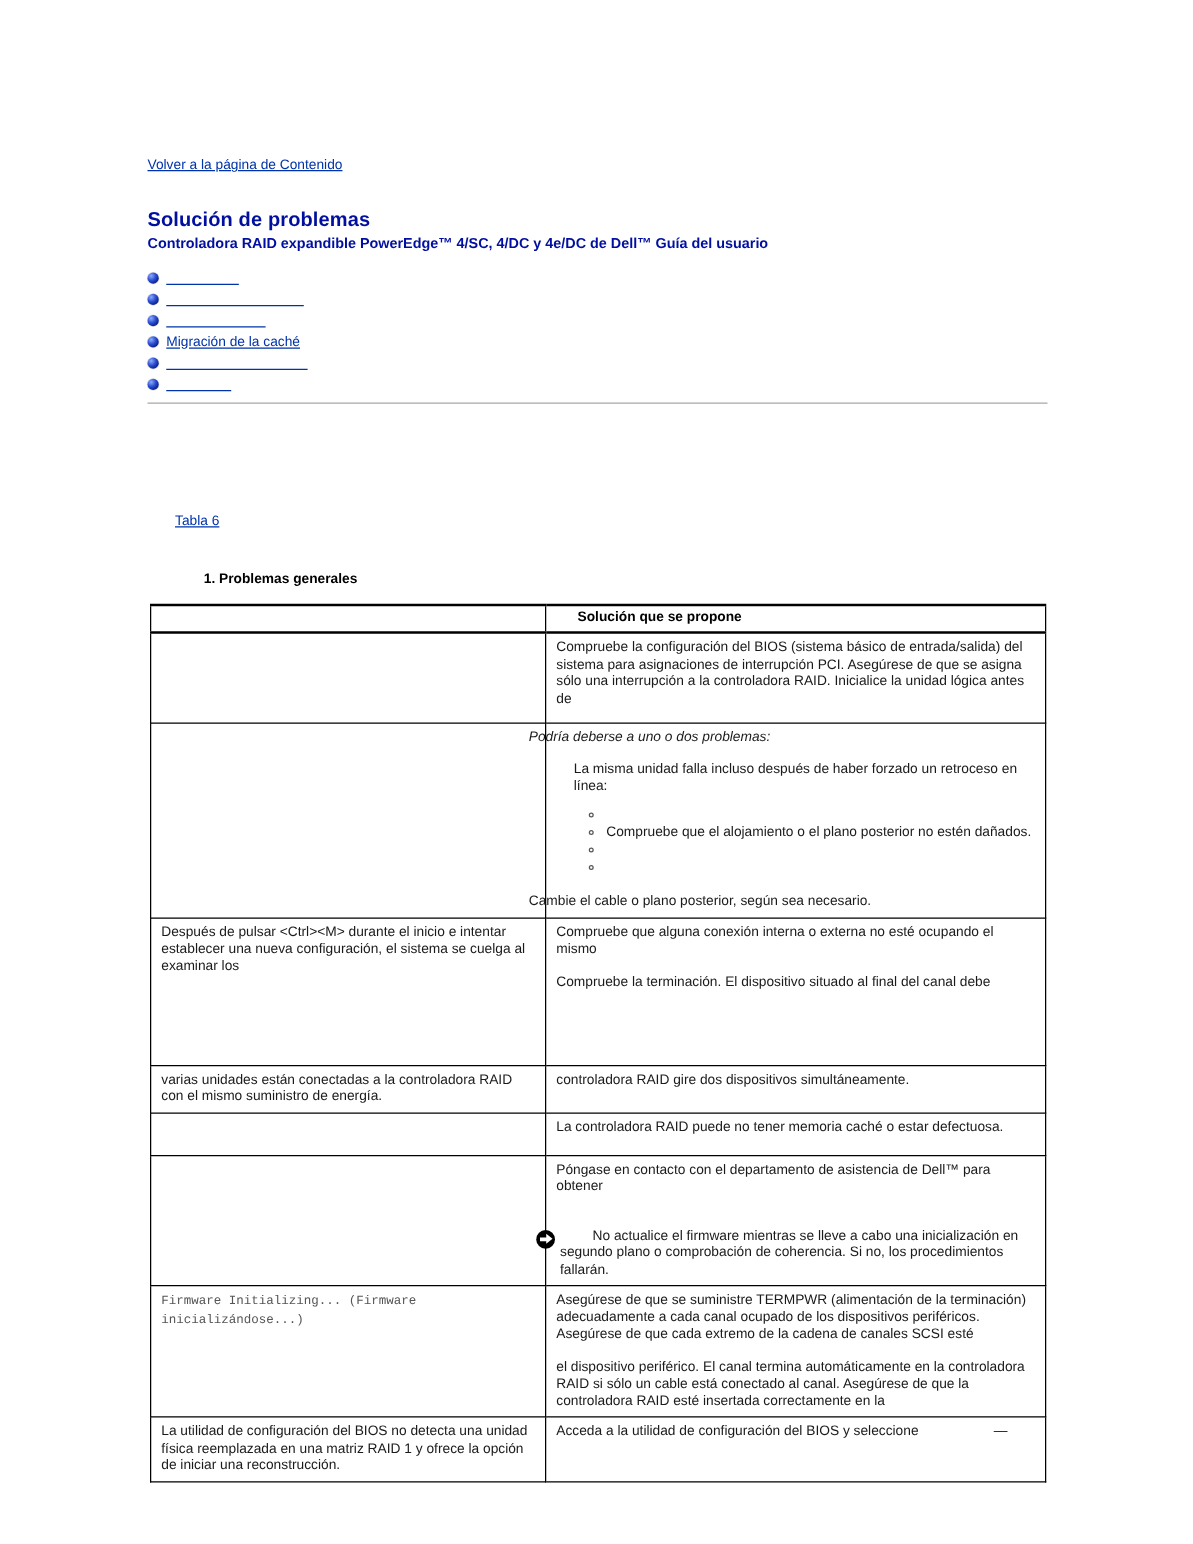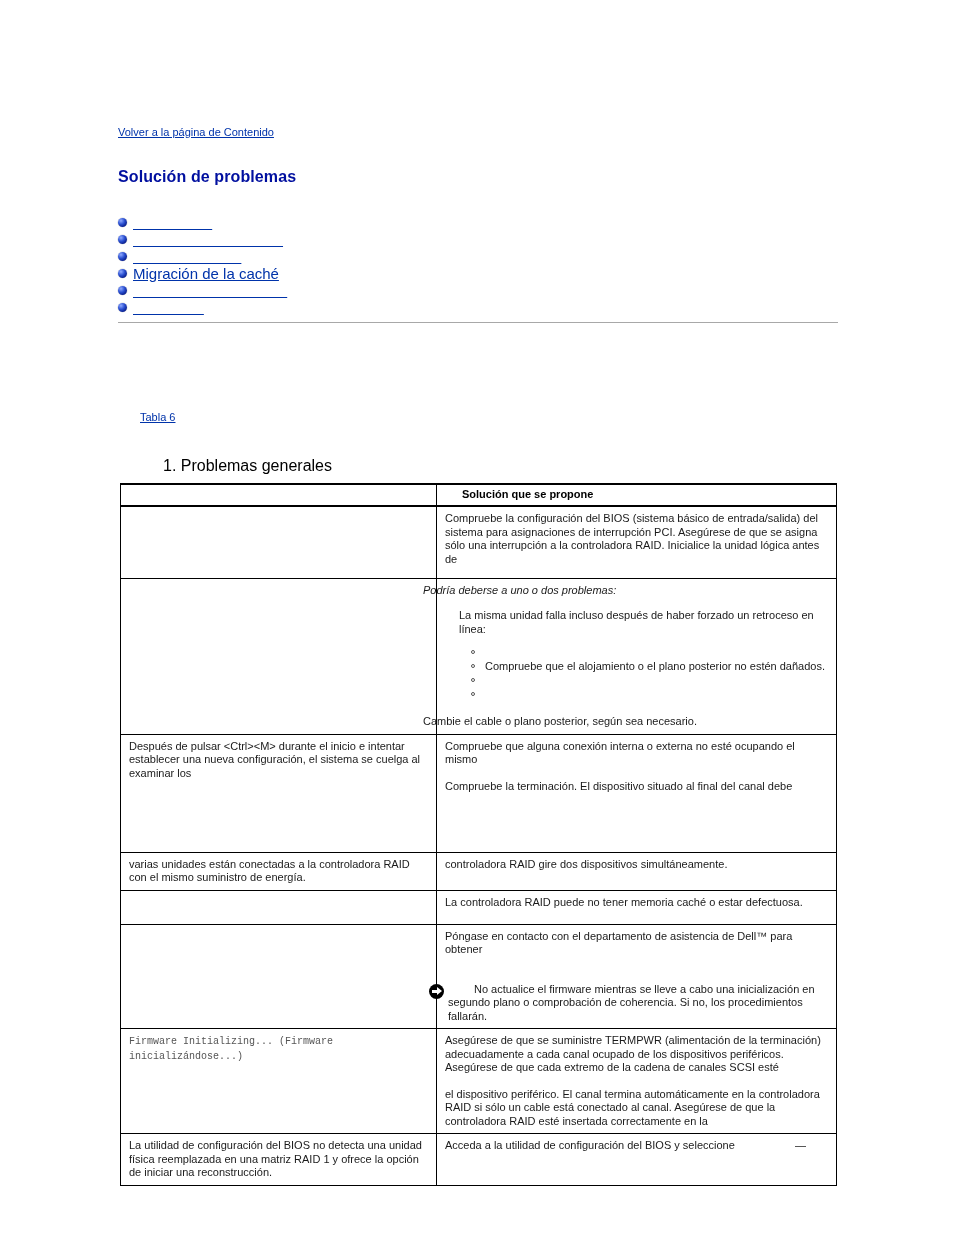--- a/index.html
+++ b/index.html
@@ -74,21 +74,21 @@
     width: 9px;
     height: 9px;
     border-radius: 50%;
     margin-right: 6px;
     flex: 0 0 auto;
     background: radial-gradient(circle at 33% 30%, #8fa9ff 0%, #2a4fd0 42%, #0a1f8c 75%, #050f4a 100%);
     box-shadow: 0 0 0 0.5px rgba(0,0,0,.15);
   }
   .toc-link {
     color: #0033aa;
-    font-size: 15px;
+    font-size: 11px;
     text-decoration: underline;
     white-space: pre;
     display: inline-block;
     line-height: 14px;
   }
 
   
   hr.rule {
     position: absolute;
     left: 118px;
@@ -104,22 +104,22 @@
   .table-ref {
     position: absolute;
     left: 140px;
     top: 411px;
     font-size: 11px;
   }
   .table-caption {
     position: absolute;
     left: 163px;
     top: 457px;
-    font-size: 16px;
-    font-weight: normal;
+    font-size: 11px;
+    font-weight: bold;
     color: #000000;
   }
 
   
   table.issues {
     position: absolute;
     left: 120px;
     top: 483px;
     width: 716px;
     border-collapse: collapse;
@@ -239,20 +239,21 @@
 <body>
 
 <div class="page">
 
   <div class="backlink-wrap">
     <a href="#" class="doclink">Volver a la página de Contenido</a>
   </div>
 
   <div class="title-block">
     <h1 class="page-title">Solución de problemas</h1>
+    <div class="subtitle">Controladora RAID expandible PowerEdge™ 4/SC, 4/DC y 4e/DC de Dell™ Guía del usuario</div>
   </div>
 
   <ul class="toc">
     <li>
       <span class="bullet"></span>
       <a href="#" class="toc-link">                   </a>
     </li>
     <li>
       <span class="bullet"></span>
       <a href="#" class="toc-link">                                    </a>

